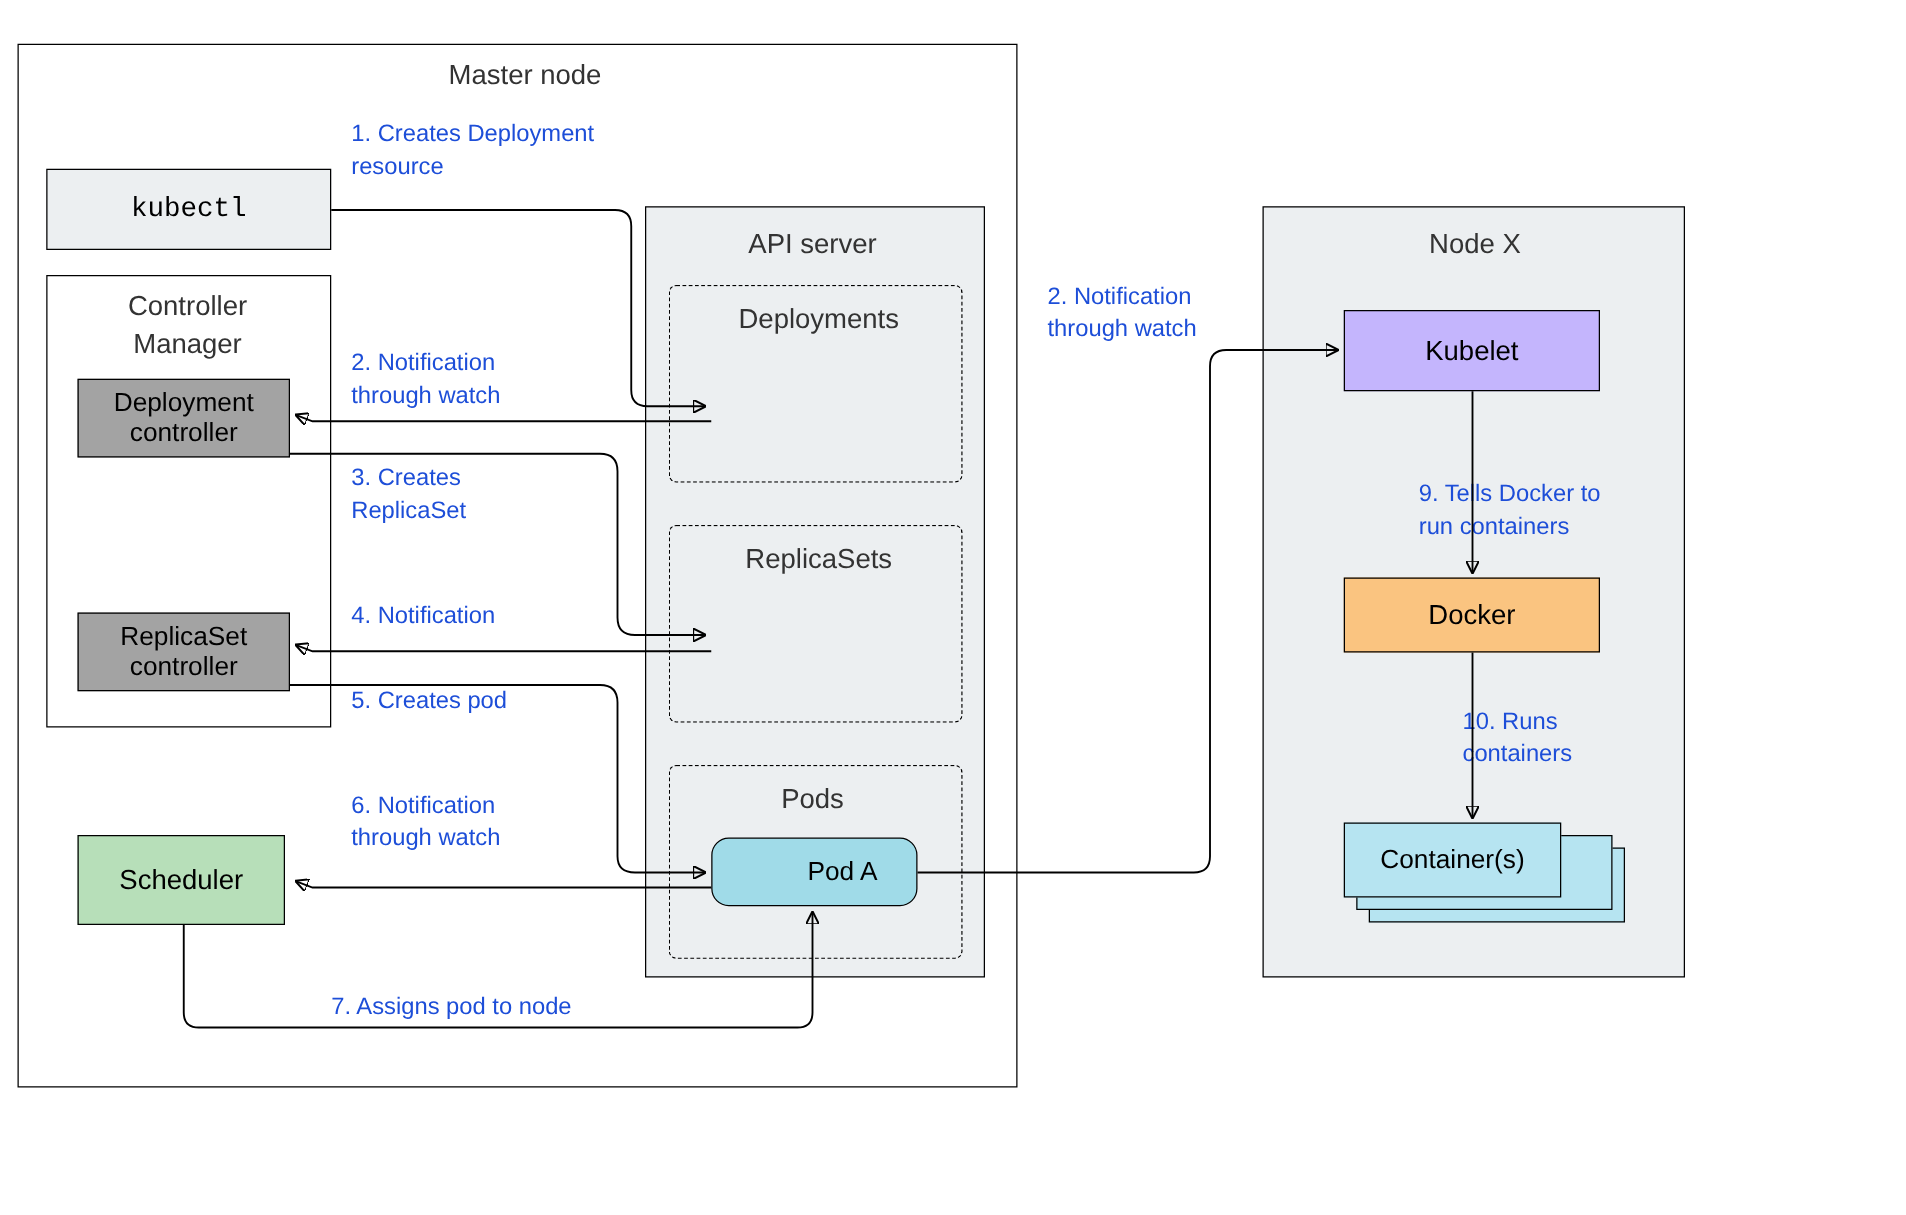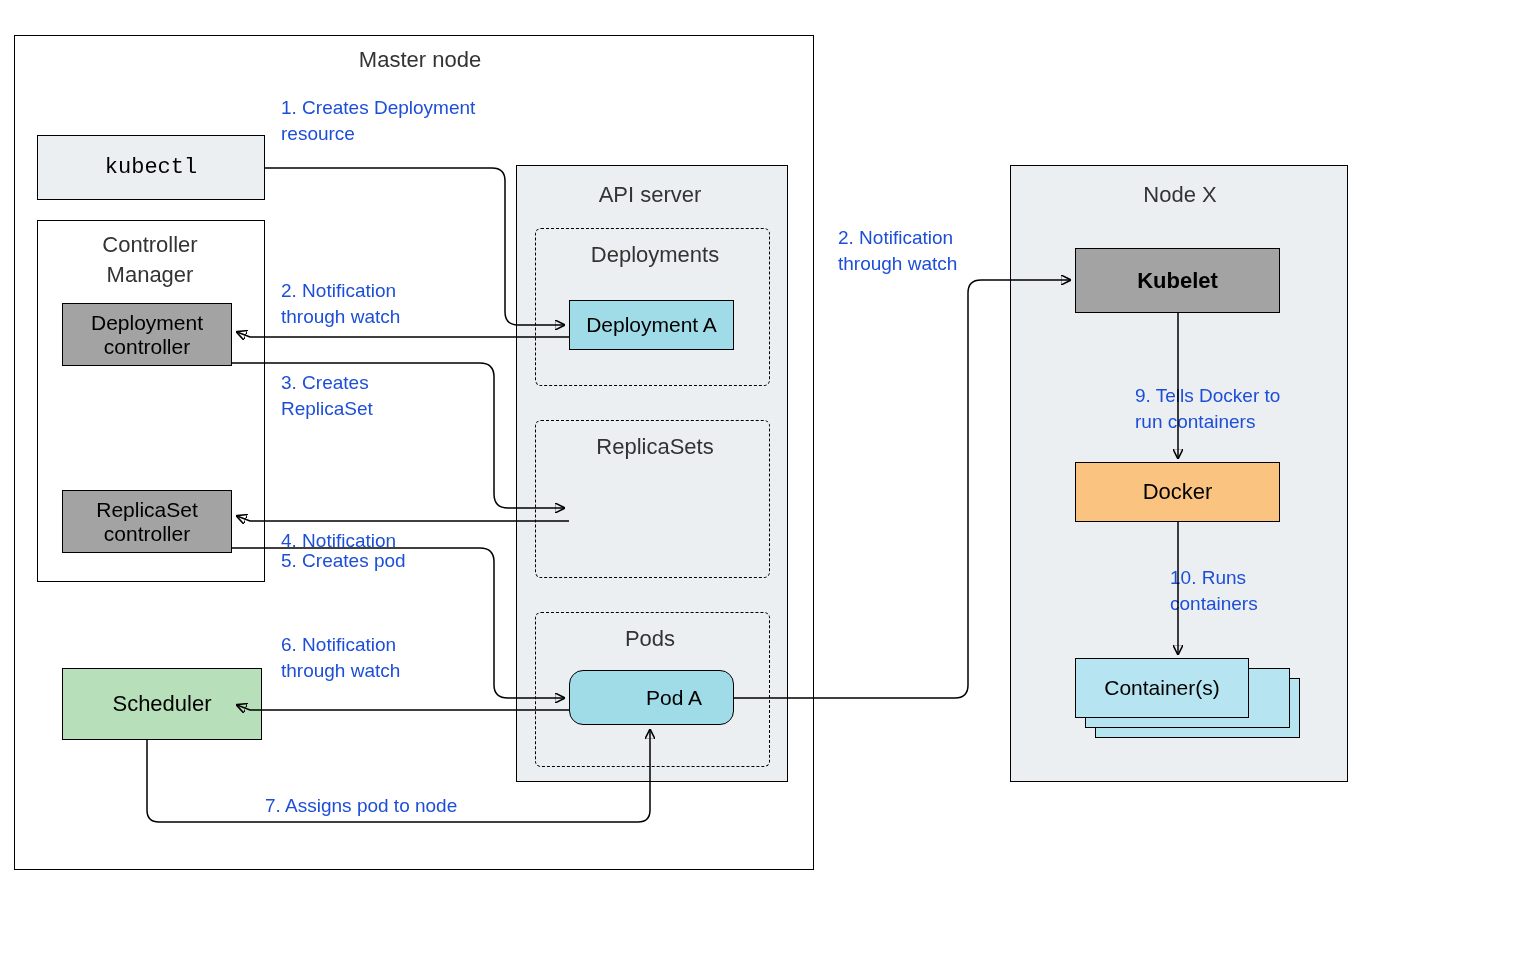--- a/index.html
+++ b/index.html
@@ -10,21 +10,21 @@
   .mono { font-family: "Courier New", Courier, monospace; }
   .kubectl { background: #eceff1; }
   .master-container { background: #fff; }
   .controller-mgr-container { background: #fff; }
   .api-container { background: #eceff1; }
   .dashed-group { position: absolute; border: 1.5px dashed #000; box-sizing: border-box; border-radius: 6px; background: #eceff1; }
   .dep-ctrl, .rs-ctrl { background: #a3a3a3; }
   .scheduler { background: #b7dfb9; }
   .api-inner { background: #a0dbe8; }
   .pod-inner { background: #a0dbe8; border-radius: 14px; padding-left: 45px; }
-  .kubelet { background: #a3a3a3; font-weight: bold; }
+  .kubelet { background: #c4b5fd; }
   .docker  { background: #fac480; }
   .containers-stack { background: #b6e4f1; }
   .nodex-container { background: #eceff1; }
   svg.arrows { position: absolute; inset: 0; width: 1525px; height: 972px; pointer-events: none; }
   svg.arrows path { fill: none; stroke: #000; stroke-width: 1.5; }
 </style>
 </head>
 <body>
 
 <div class="diagram">
@@ -43,32 +43,29 @@
   <div class="box dep-ctrl" style="left:62px; top:303px; width:170px; height:63px; font-size:21px;">
     <span style="white-space:pre-line;">Deployment
 controller</span>
   </div>
 
   <div class="box rs-ctrl" style="left:62px; top:490px; width:170px; height:63px; font-size:21px;">
     <span style="white-space:pre-line;">ReplicaSet
 controller</span>
   </div>
 
-  <div class="box scheduler" style="left:62px; top:668px; width:200px; height:72px; font-size:22px;">
+  <div class="box scheduler" style="left:62px; top:668px; width:166px; height:72px; font-size:22px;">
     <span>Scheduler</span>
   </div>
 
   <div class="box api-container" style="left:516px; top:165px; width:272px; height:617px;"></div>
   <div class="label title-label" style="left:575px; top:180px; width:150px;">API server</div>
 
   <div class="dashed-group" style="left:535px; top:228px; width:235px; height:158px;"></div>
   <div class="label title-label" style="left:580px; top:240px; width:150px;">Deployments</div>
-  <div class="box api-inner" style="left:569px; top:300px; width:165px; height:50px;">
-    <span style="font-size:21px;">Deployment A</span>
-  </div>
 
   <div class="dashed-group" style="left:535px; top:420px; width:235px; height:158px;"></div>
   <div class="label title-label" style="left:580px; top:432px; width:150px;">ReplicaSets</div>
 
   <div class="dashed-group" style="left:535px; top:612px; width:235px; height:155px;"></div>
   <div class="label title-label" style="left:600px; top:624px; width:100px;">Pods</div>
   <div class="box pod-inner" style="left:569px; top:670px; width:165px; height:55px;">
     <span style="font-size:21px;">Pod A</span>
   </div>
 
@@ -88,21 +85,21 @@
   <div class="box containers-stack" style="left:1075px; top:658px; width:174px; height:60px;">
     <span style="font-size:21px;">Container(s)</span>
   </div>
 
   <div class="label" style="left:281px; top:95px;">1. Creates Deployment
     resource</div>
   <div class="label" style="left:281px; top:278px;">2. Notification
     through watch</div>
   <div class="label" style="left:281px; top:370px;">3. Creates
     ReplicaSet</div>
-  <div class="label" style="left:281px; top:480px;margin-top:48px;">4. Notification</div>
+  <div class="label" style="left:281px; top:480px;">4. Notification</div>
   <div class="label" style="left:281px; top:548px;">5. Creates pod</div>
   <div class="label" style="left:281px; top:632px;">6. Notification
     through watch</div>
   <div class="label" style="left:265px; top:793px;">7. Assigns pod to node</div>
   <div class="label" style="left:838px; top:225px;">2. Notification
     through watch</div>
   <div class="label" style="left:1135px; top:340px;margin-top:43px;">9. Tells Docker to
     run containers</div>
   <div class="label" style="left:1170px; top:565px;">10. Runs
       containers</div>

